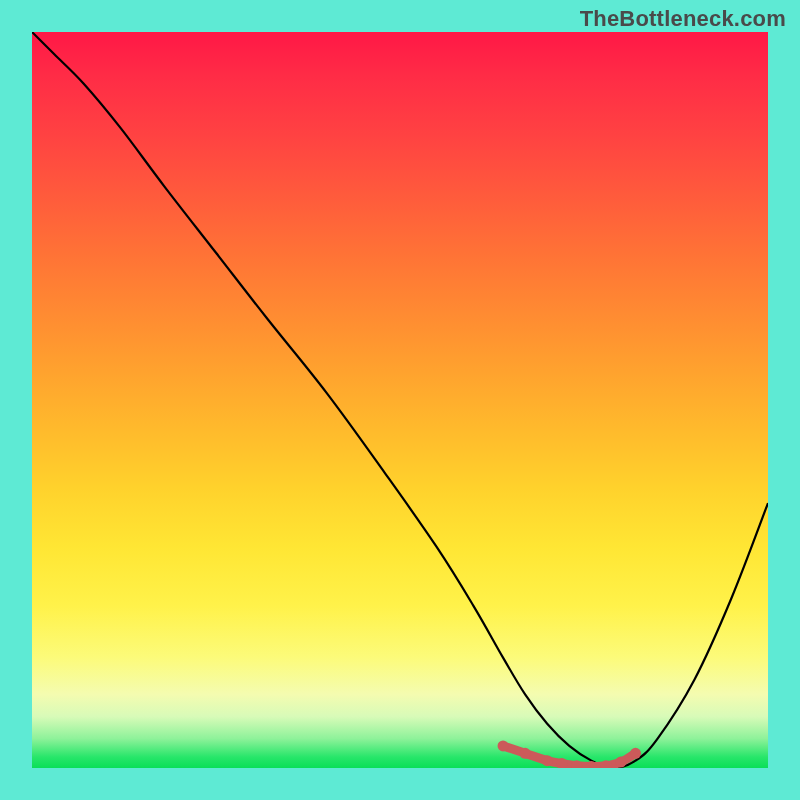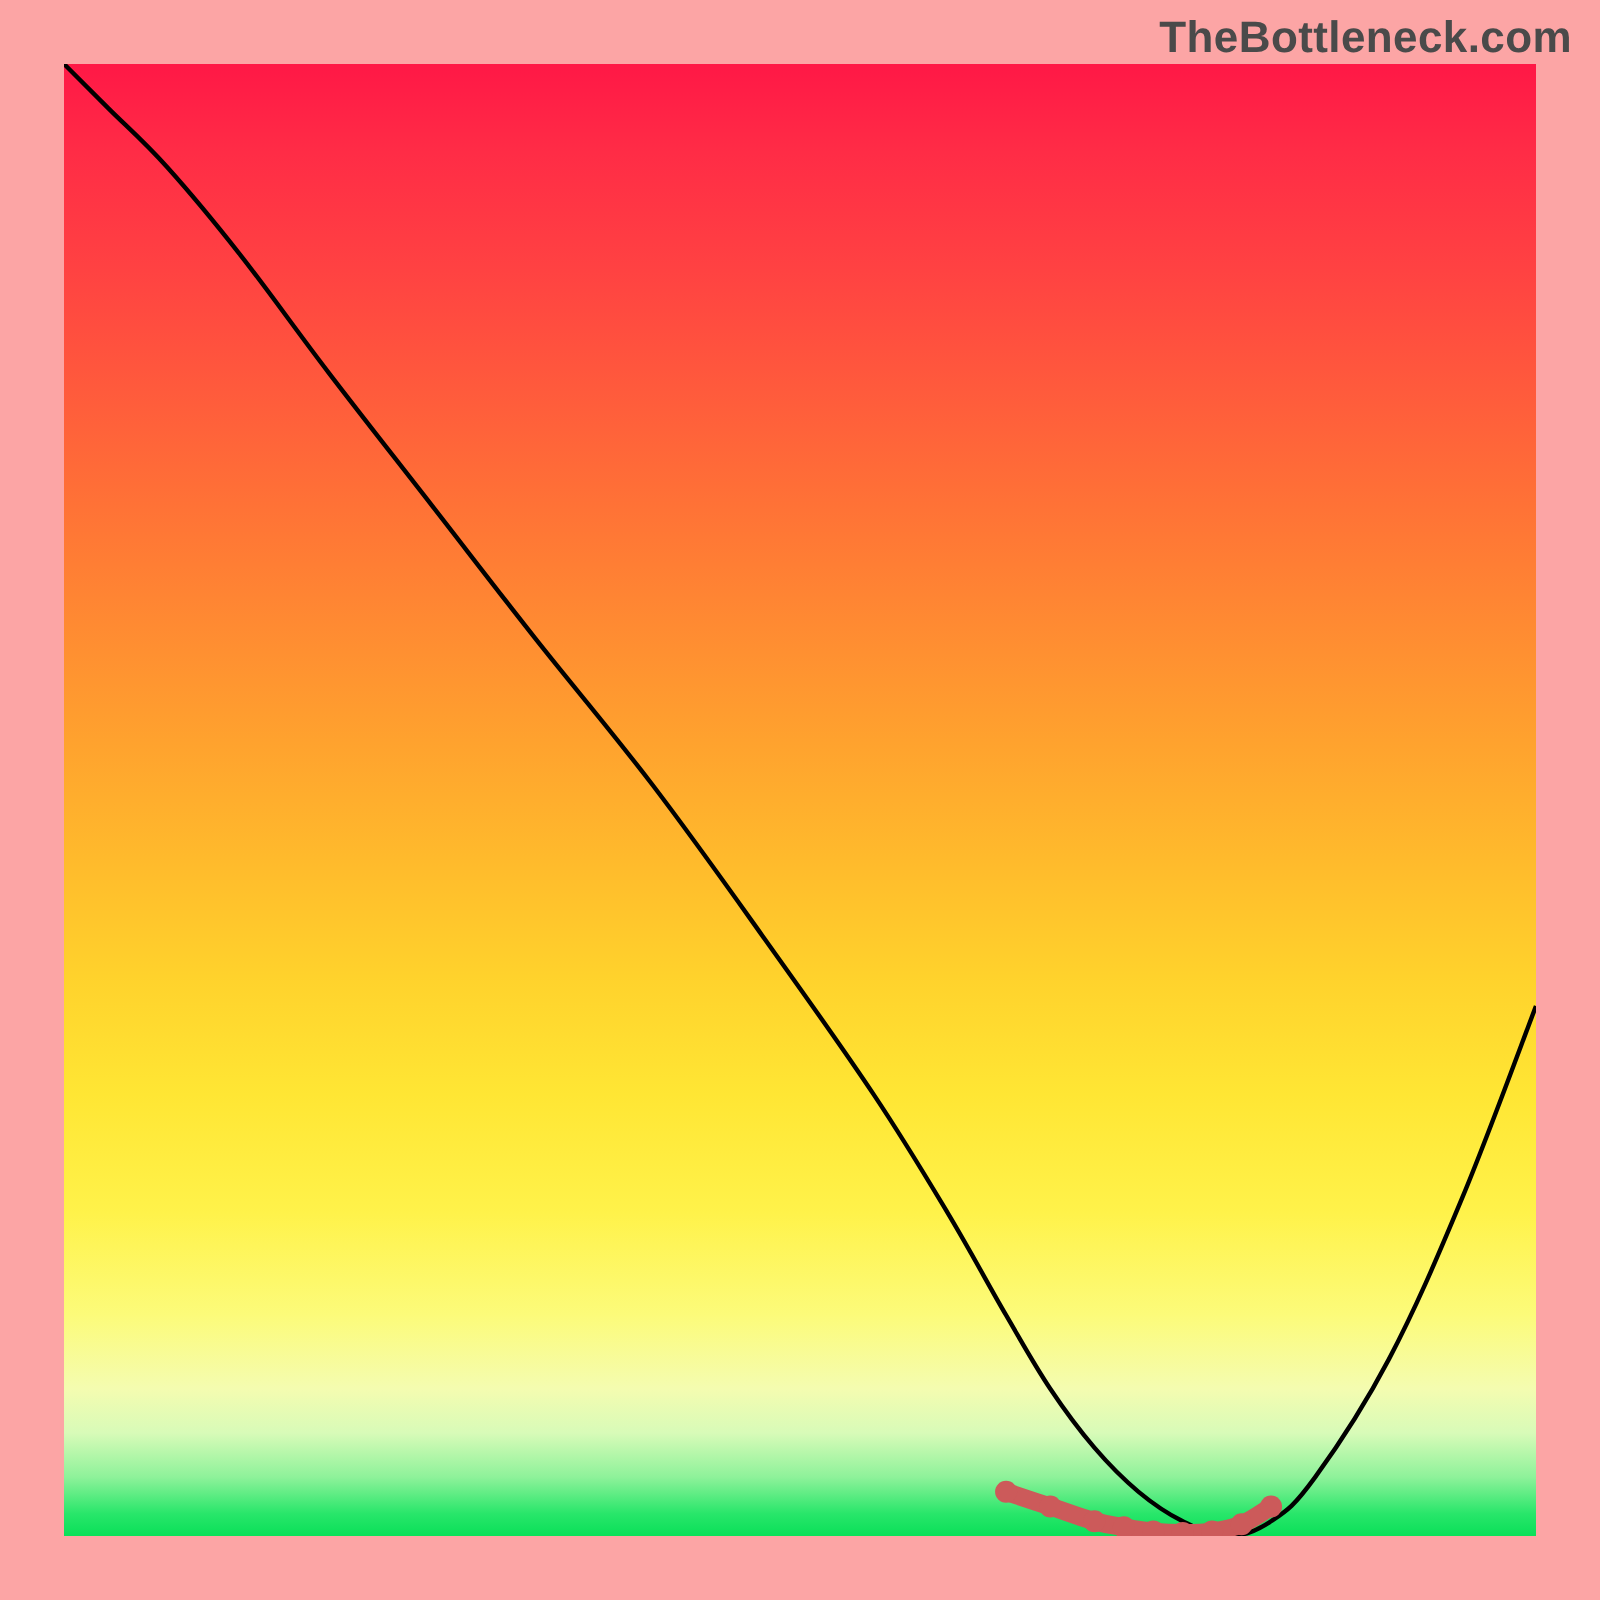--- a/index.html
+++ b/index.html
@@ -8,21 +8,21 @@
     width: 800px;
     height: 800px;
     overflow: hidden;
     background: #000;
     font-family: Arial, Helvetica, sans-serif;
   }
   .frame {
     position: relative;
     width: 800px;
     height: 800px;
-    background: #fca5a5;
+    background: #5eead4;
   }
   .watermark {
     position: absolute;
     top: 6px;
     right: 14px;
     color: #4a4a4a;
     font-size: 22px;
     font-weight: 600;
     letter-spacing: 0.2px;
     z-index: 10;

